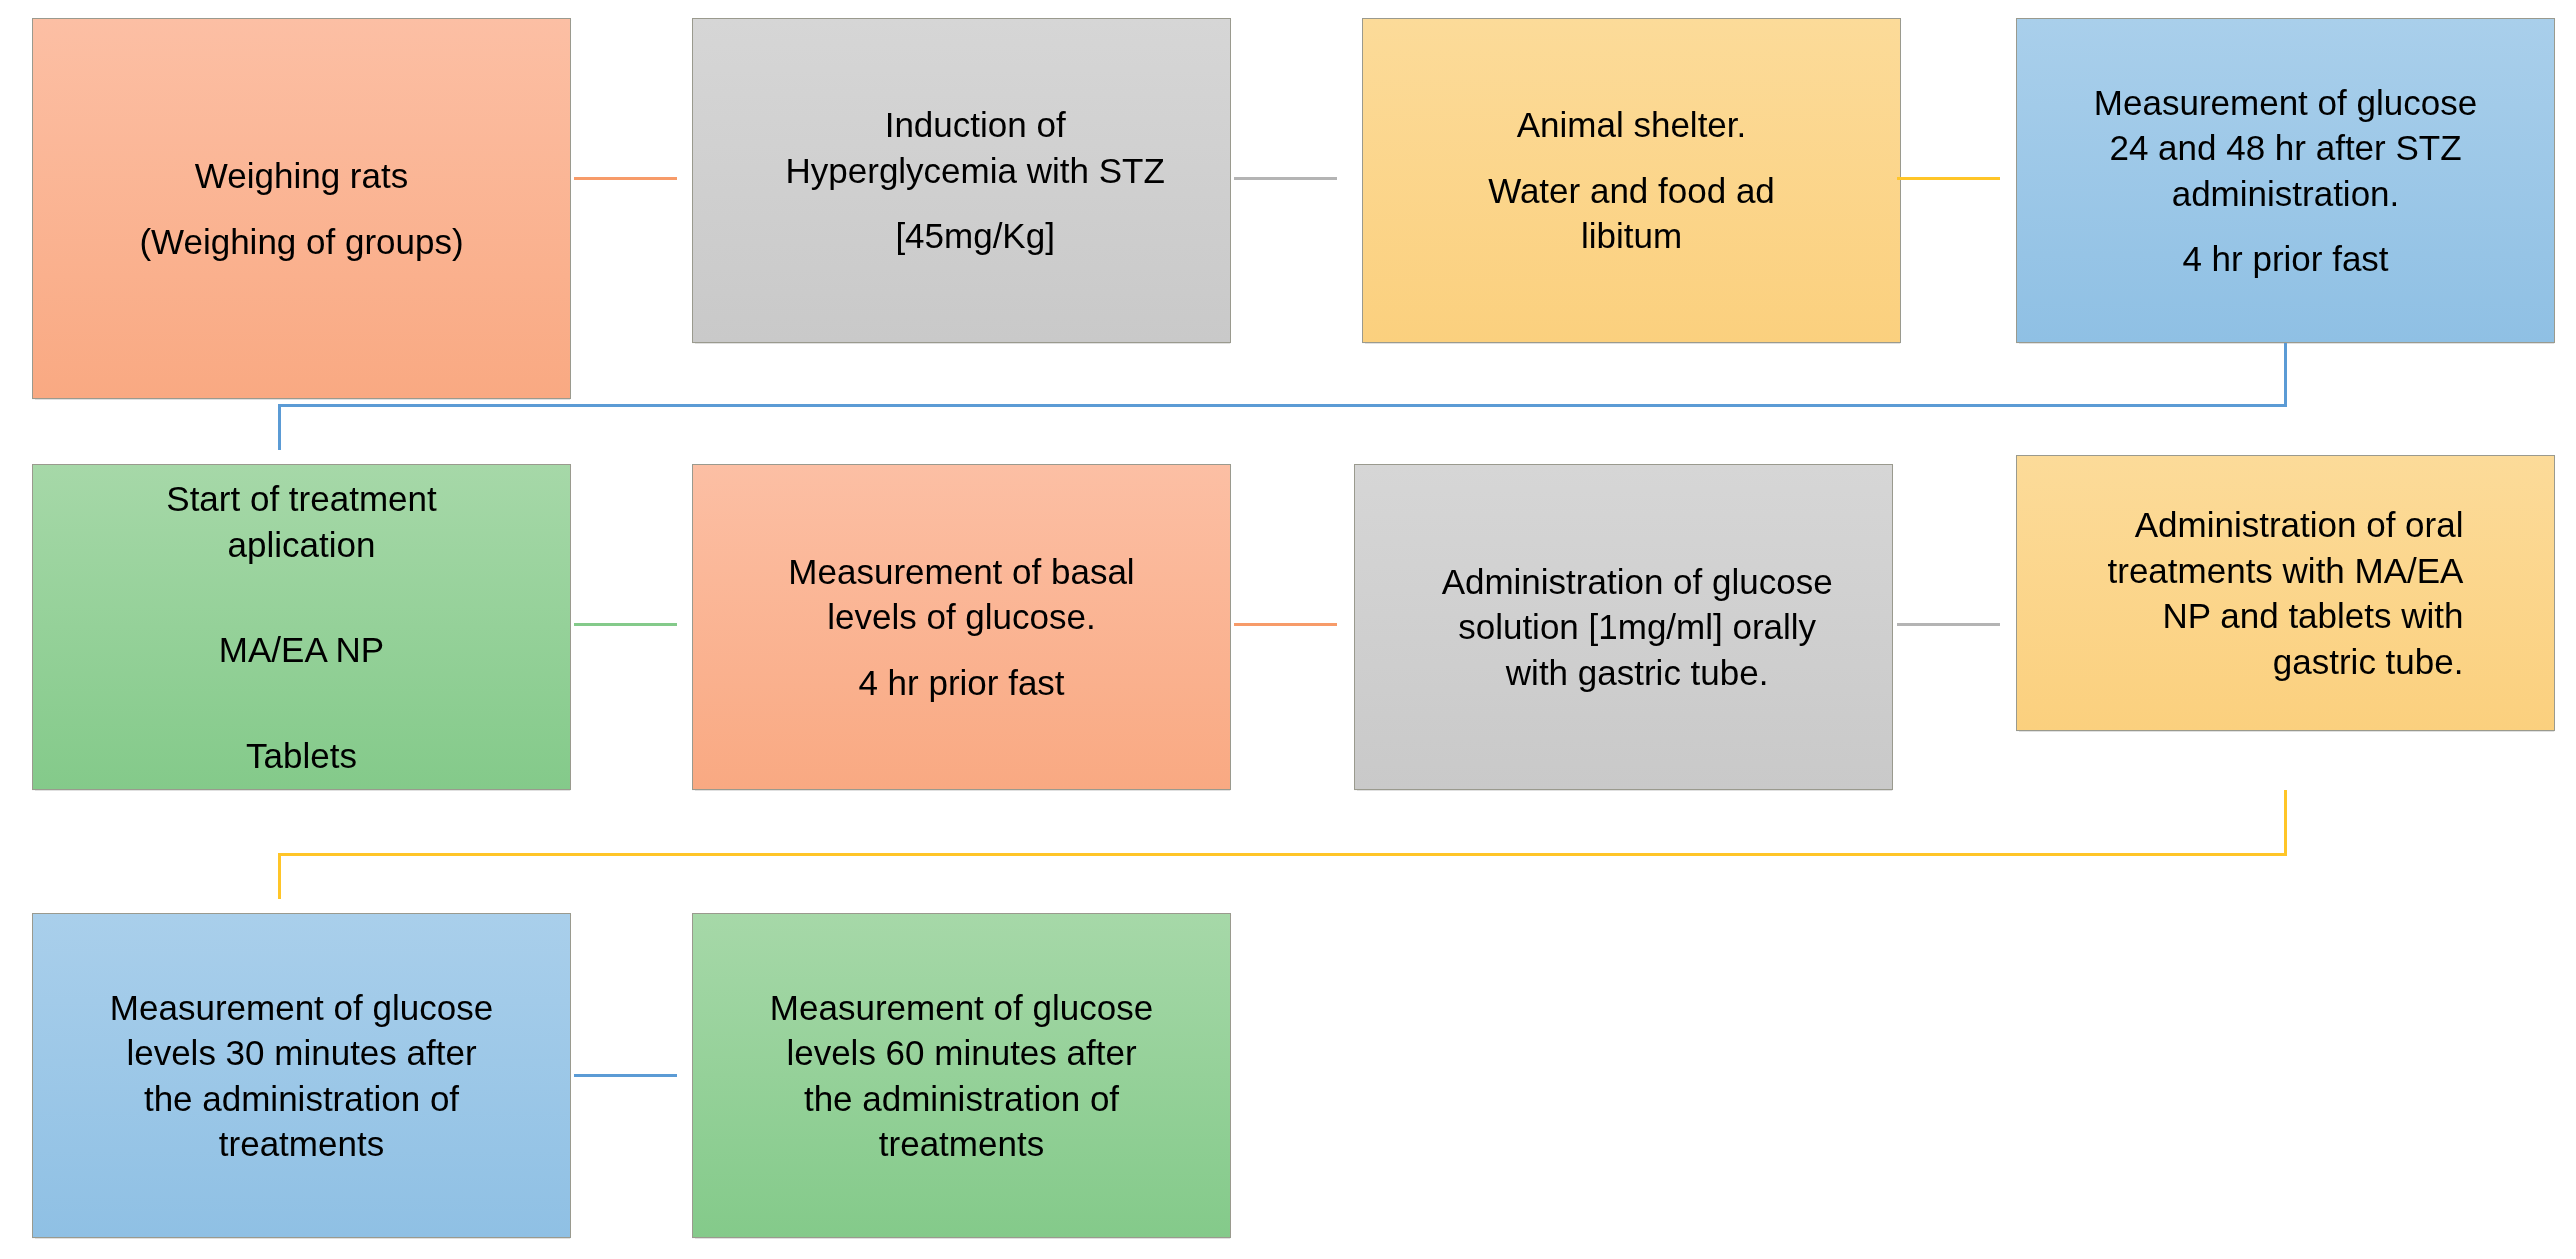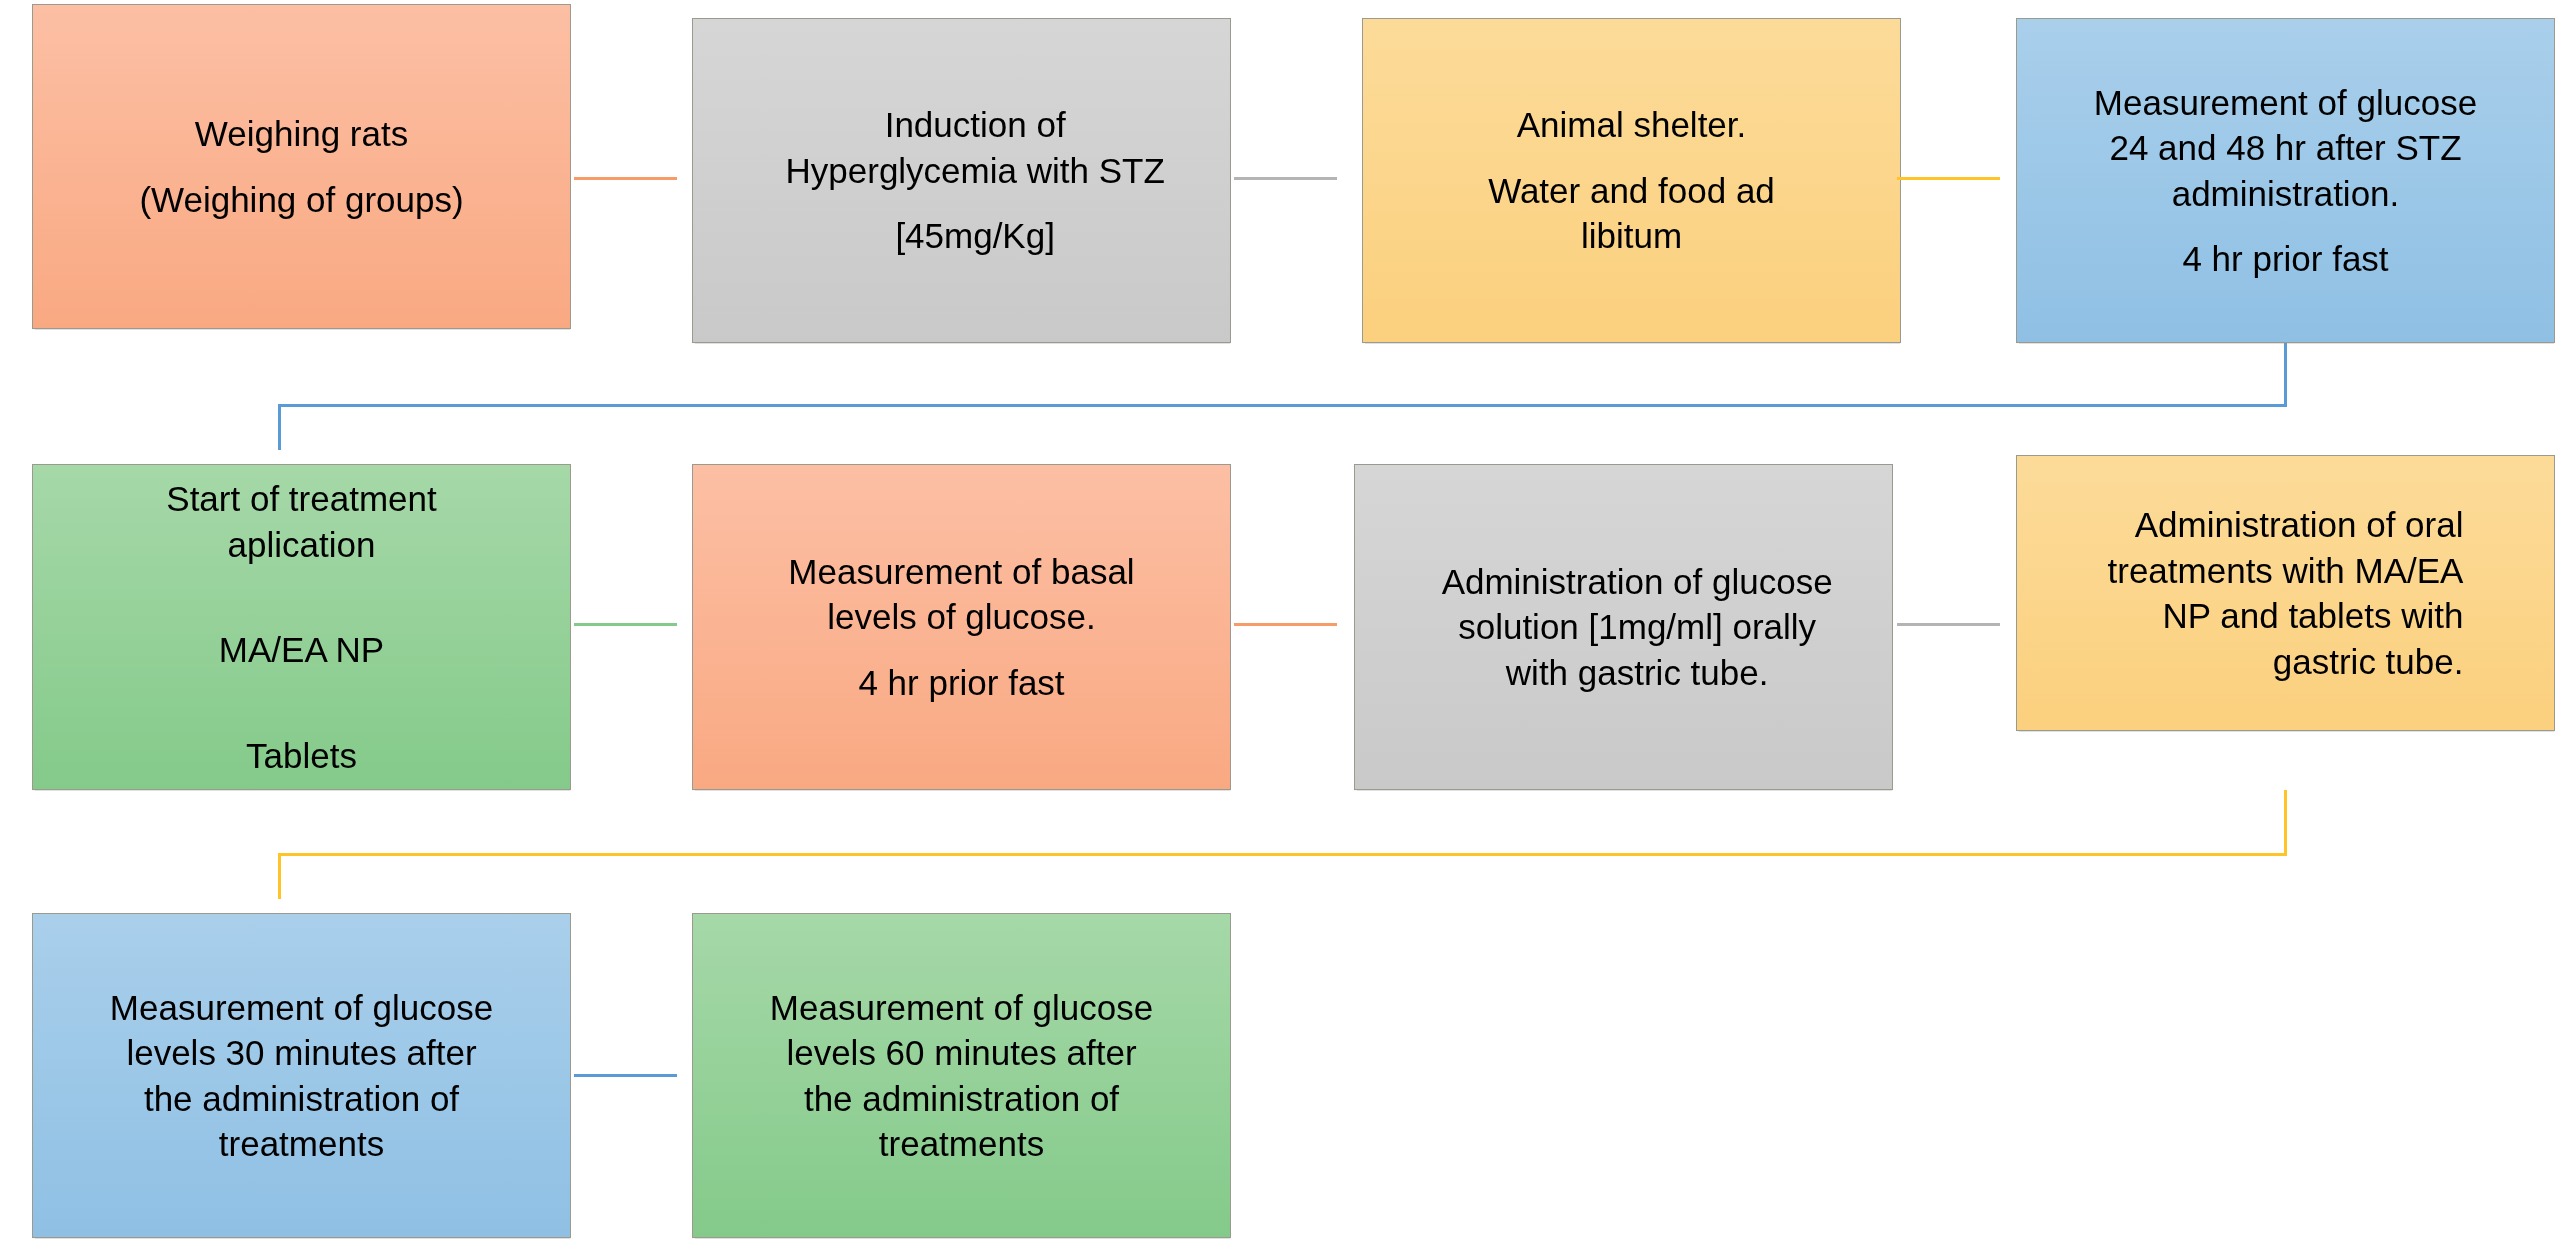--- a/index.html
+++ b/index.html
@@ -70,21 +70,21 @@
   .ar-green  { border-left-color: #84ca8a; }
 
   .ad-blue   { border-top-color: #5b9bd5; }
   .ad-yellow { border-top-color: #ffc528; }
 </style>
 </head>
 <body>
 
 <div id="canvas">
 
-  <div class="node fill-salmon" style="left:32px; top:4px; width:539px; height:325px;">
+  <div class="node fill-salmon" style="left:32px; top:18px; width:539px; height:381px;">
     <span class="ln">Weighing rats</span>
     <span class="gap"></span>
     <span class="ln">(Weighing of groups)</span>
   </div>
 
   <div class="seg h c-orange" style="left:574px; top:177px; width:103px;"></div>
   <div class="arrow-r ar-orange" style="left:676px; top:168px;"></div>
 
   <div class="node fill-grey" style="left:692px; top:18px; width:539px; height:325px;">
     <span class="ln">Induction of

